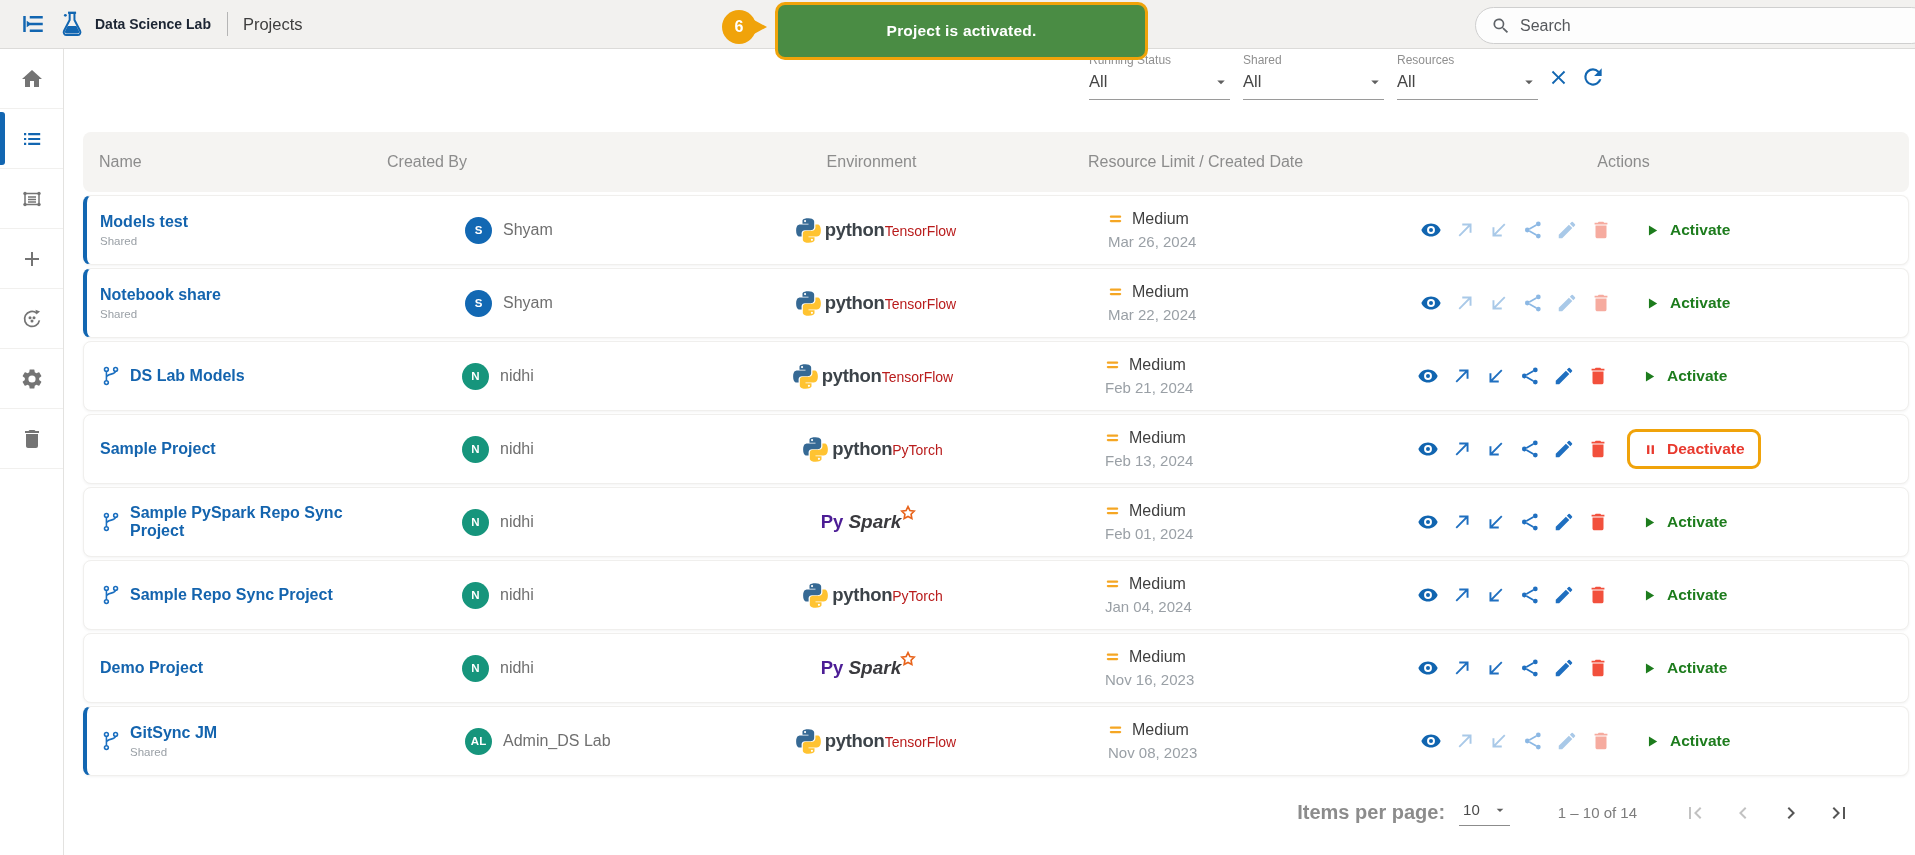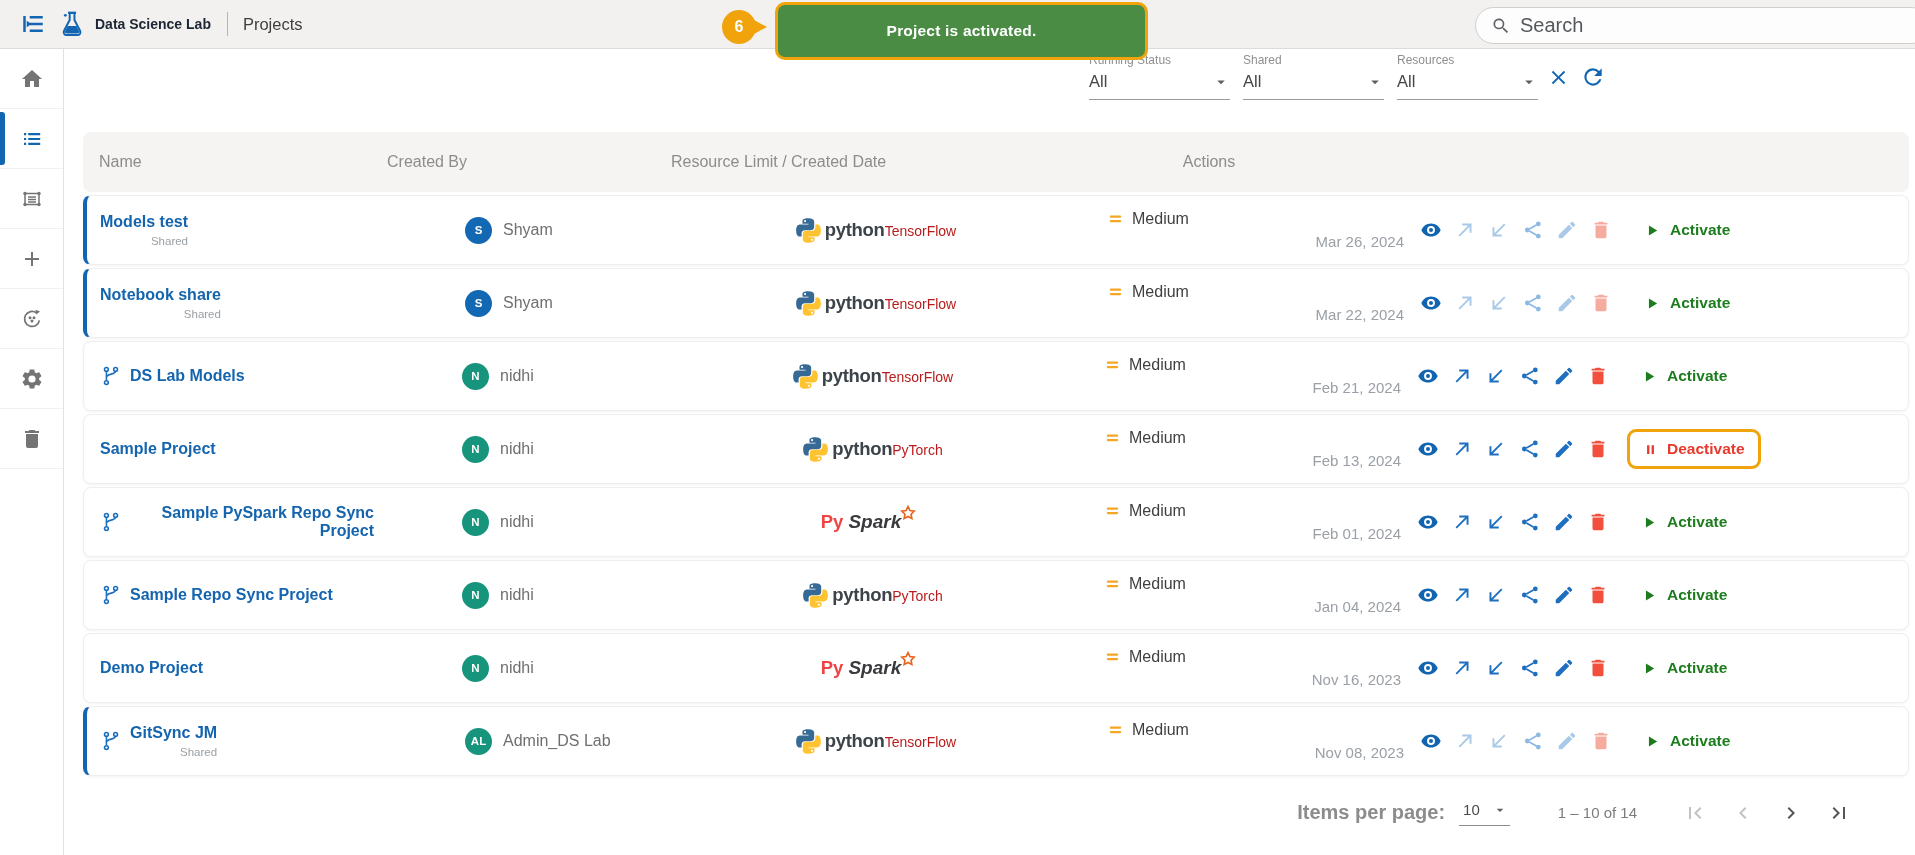--- a/index.html
+++ b/index.html
@@ -16,21 +16,21 @@
   .hamburger { width:26px; height:26px; margin-left:20px; color:#1266b1; cursor:pointer; }
   .applogo { width:28px; height:28px; margin-left:12px; color:#1266b1; }
   .brand { margin-left:9px; font-weight:bold; font-size:14px; color:#1c2533; }
   .tb-divider { width:1px; height:24px; background:#b5b5b5; margin:0 15px 0 16px; }
   .page-title { font-size:16.5px; color:#3e3e3e; }
   .search-pill { position:absolute; left:1475px; top:7px; width:455px; height:37px;
     border-radius:19px; background:#fdfdfd; border:1px solid #cfcfcf;
     display:flex; align-items:center; padding-left:15px; }
   .search-ic { width:20px; height:20px; color:#5f6368; }
   .search-input { border:none; outline:none; background:transparent; margin-left:9px;
-    font-size:20px; color:#444; width:300px; font-family:inherit; }
+    font-size:16px; color:#444; width:300px; font-family:inherit; }
   .search-input::placeholder { color:#55585c; }
 
   
   .toast { position:absolute; left:775px; top:2px; width:373px; height:58px; z-index:50;
     background:#4a8c44; border:3px solid #f0a30a; border-radius:10px;
     display:flex; align-items:center; justify-content:center; }
   .toast-text { color:#fff; font-size:15.5px; font-weight:bold; letter-spacing:.2px; }
   .step-badge { position:absolute; left:722px; top:10px; width:34px; height:34px; z-index:51;
     background:#f0a30a; border-radius:50%; color:#fff; font-weight:bold; font-size:16px;
     display:flex; align-items:center; justify-content:center; }
@@ -59,40 +59,40 @@
   .filters-clear { position:absolute; left:1482px; top:17px; width:23px; height:23px; color:#1266b1; cursor:pointer; }
   .filters-refresh { position:absolute; left:1515px; top:15px; width:26px; height:26px; color:#1266b1; cursor:pointer; }
 
   
   .table { position:absolute; left:18px; top:83px; width:1826px; }
   .thead, .row { display:grid; grid-template-columns:290px 290px 417px 320px 1fr; align-items:center; }
   .thead { height:60px; background:#f5f4f2; border-radius:8px; color:#8c8c8c; font-size:16px; }
   .th-name { padding-left:16px; } .th-created { padding-left:14px; } .th-env { text-align:center; }
   .th-res { padding-left:8px; } .th-actions { text-align:center; padding-right:62px; }
   .row { height:70px; margin-top:3px; background:#fff; border:1px solid #f0efed;
-    border-radius:8px; box-shadow:0 1px 3px rgba(0,0,0,.05);text-align:right; }
+    border-radius:8px; box-shadow:0 1px 3px rgba(0,0,0,.05); }
   .row.shared-row { border-left:4px solid #1266b1; }
 
   .c-name { padding-left:16px; display:flex; align-items:center; }
   .row.shared-row .c-name { padding-left:13px; }
   .git-ic { width:22px; height:22px; color:#1b6fc0; margin-right:8px; flex:none; }
   .pname { color:#1464ae; font-weight:bold; font-size:16px; cursor:pointer; }
   .shared-tag { font-size:11.5px; color:#9aa0a6; margin-top:4px; }
 
   .c-created { padding-left:88px; display:flex; align-items:center; gap:11px; color:#6f6f6f; font-size:16px; }
   .avatar { width:27px; height:27px; border-radius:50%; color:#fff; font-size:11.5px; font-weight:bold;
     display:flex; align-items:center; justify-content:center; flex:none; }
 
   .c-env { display:flex; align-items:center; justify-content:center; }
   .pyline { display:flex; align-items:center; gap:3px; }
   .env-logo { width:27px; height:27px; }
   .pyword { font-size:18.5px; font-weight:bold; color:#3c4349; letter-spacing:-.3px; }
   .envsub { font-size:14px; color:#b91c1c; margin-top:1px; }
   .sparkline { position:relative; }
-  .py { color:#ef4444; font-weight:bold; font-size:18.5px; }
+  .py { color:#4c1d95; font-weight:bold; font-size:18.5px; }
   .spark { color:#3a3a3e; font-size:19px; font-style:italic; font-weight:bold; margin-left:2px; }
   .pystar { width:20px; height:20px; color:#e8641c; position:relative; top:-8px; left:-6px; }
 
   .c-res { padding-left:23px; }
   .resline { display:flex; align-items:center; gap:8px; font-size:16px; color:#3f3f3f; }
   .eq-ic { width:17px; height:14px; color:#f5a623; flex:none; }
   .resdate { font-size:15px; color:#9aa0a6; margin-top:5px; padding-left:1px; }
 
   .c-actions { display:flex; align-items:center; padding-left:16px; gap:12px; }
   .aic { width:22px; height:22px; cursor:pointer; flex:none; }
@@ -265,20 +265,21 @@
   <span class="filters-refresh">
       <svg viewBox="0 0 24 24" width="100%" height="100%" fill="currentColor">
         <path d="M17.65 6.35A7.96 7.96 0 0 0 12 4a8 8 0 1 0 7.73 10h-2.08A6 6 0 1 1 12 6c1.66 0 3.14.69 4.22 1.78L13 11h7V4l-2.35 2.35z"></path>
       </svg>
     </span>
 
   <div class="table">
     <div class="thead">
       <div class="th-name">Name</div>
       <div class="th-created">Created By</div>
+      <div class="th-env">Environment</div>
       <div class="th-res">Resource Limit / Created Date</div>
       <div class="th-actions">Actions</div>
     </div>
     <div id="rows">
         <div class="row shared-row muted">
           <div class="c-name">
             <div>
               <div class="pname">Models test</div>
               <div class="shared-tag">Shared</div>
             </div>

